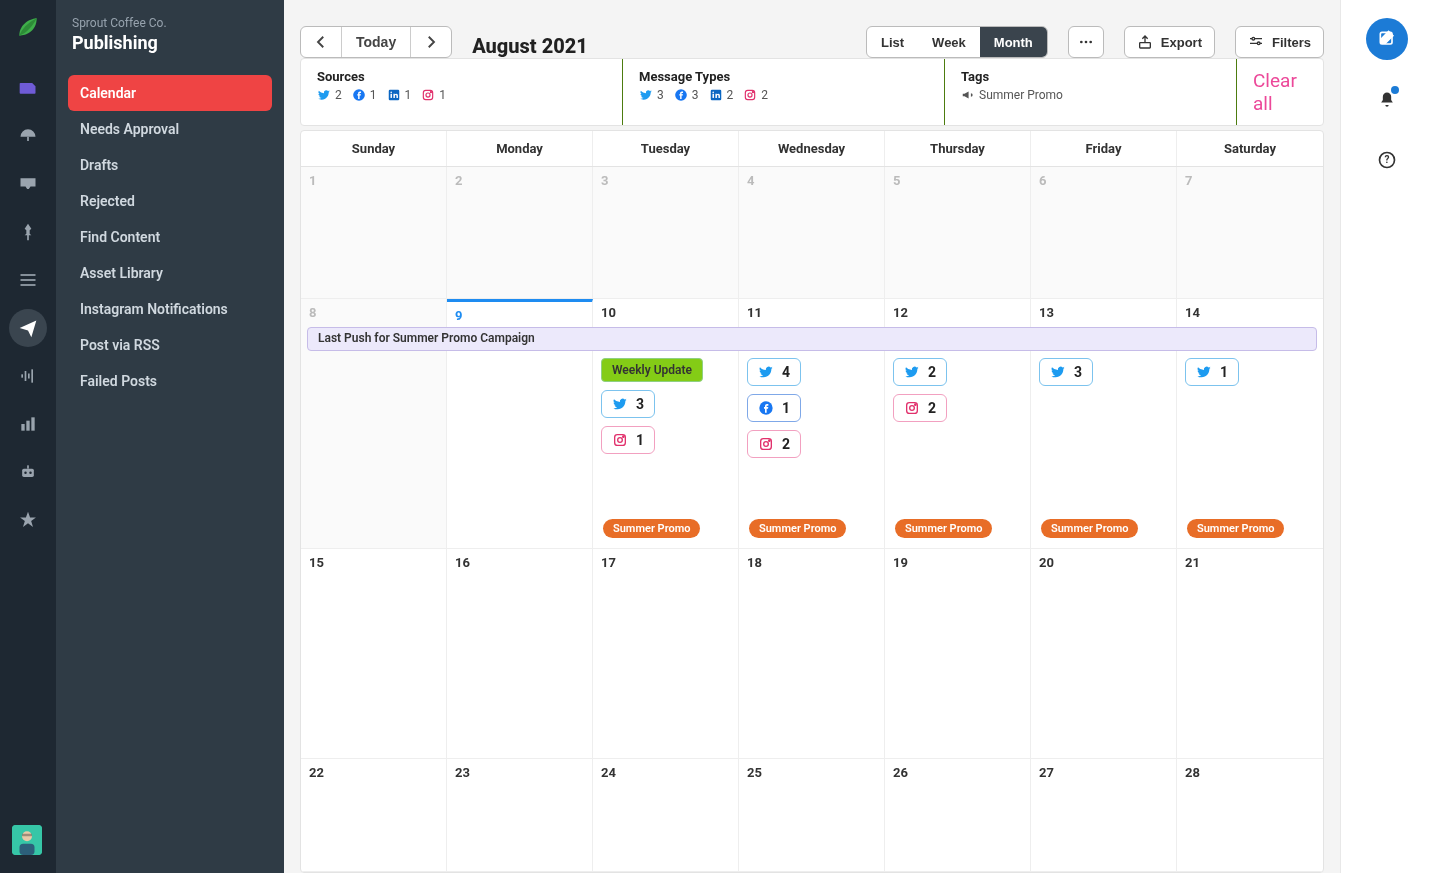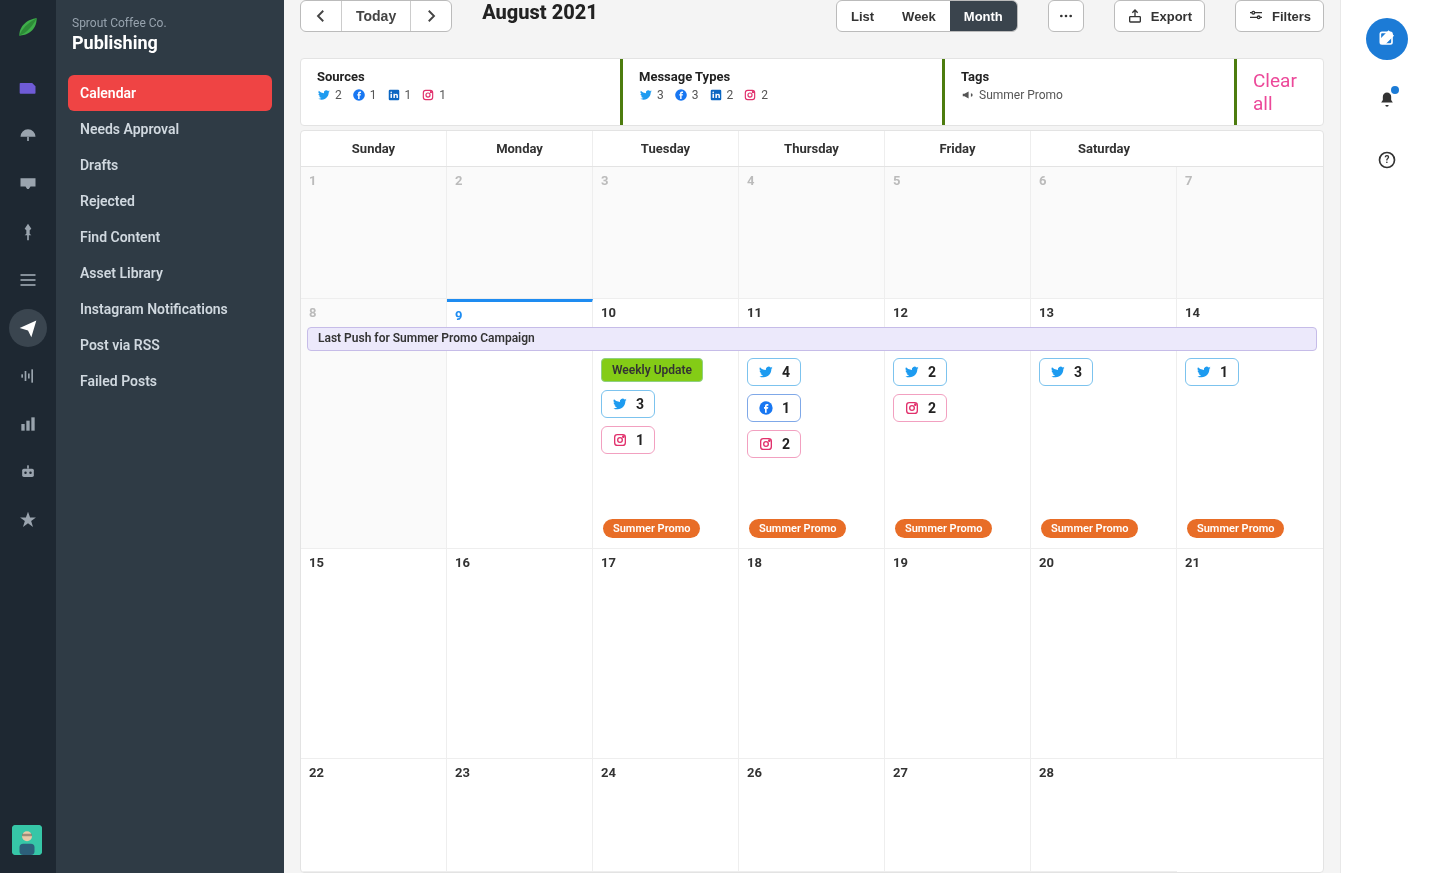--- a/index.html
+++ b/index.html
@@ -17,36 +17,36 @@
 
 .secondary-nav { width: 228px; background: #2f3b45; color: #dfe5eb; display:flex; flex-direction:column; padding: 16px 12px; }
 .secondary-nav .org { font-size: 12px; color: #97a3ae; margin-bottom: 2px; padding-left:4px;}
 .secondary-nav .section-title { font-size: 18px; font-weight: 700; color:#fff; margin-bottom: 22px; padding-left:4px;}
 .nav-list { list-style:none; display:flex; flex-direction:column; gap:0; }
 .nav-list li { padding: 10px 12px; border-radius: 6px; font-size: 14px; font-weight:600; color:#d0d8df; cursor:pointer; }
 .nav-list li.active { background: #ef4444; color:#fff; }
 
 
 .main { flex:1; background:#f4f4f4; display:flex; flex-direction:column; }
-.toolbar { height: 58px; display:flex; align-items:flex-start; padding: 0 16px; gap:30px; }
+.toolbar { height: 58px; display:flex; align-items:flex-end; padding: 0 16px; gap:20px; }
 .today-group { display:flex; align-items:center; border:1px solid #bbb; border-radius:6px; background:#fff; height:32px; }
 .today-group button { width:40px; height:30px; background:transparent; border:none; color:#444; cursor:pointer; display:flex; align-items:center; justify-content:center; }
 .today-group .today-btn { width:auto; padding: 0 14px; font-size: 14px; font-weight:600; border-left:1px solid #ccc; border-right:1px solid #ccc; }
 .month-title { font-size: 20px; font-weight:800; color:#222; }
 .toolbar-spacer { flex:1; }
 .view-switch { display:flex; border:1px solid #bbb; border-radius:6px; overflow:hidden; background:#fff; height:32px; }
 .view-switch button { background:transparent; border:none; padding: 0 14px; font-size:13px; font-weight:600; color:#333; cursor:pointer; }
 .view-switch button.active { background:#3a444d; color:#fff; }
 .pill-btn { height:32px; border:1px solid #bbb; border-radius:6px; background:#fff; padding: 0 12px; display:flex; align-items:center; gap:8px; font-size:13px; font-weight:600; color:#333; cursor:pointer; }
 .pill-btn svg { width:16px; height:16px; }
 .icon-btn-square { width:36px; padding:0; justify-content:center; }
 
 
 .filter-bar { background:#fff; border:1px solid #e3e3e3; border-radius:4px; margin: 0 16px 4px 16px; display:flex; }
-.filter-cell { padding: 10px 16px; border-right:3px solid #4d7c0f; flex: 0 0 auto; }
+.filter-cell { padding: 10px 16px; border-right:1px solid #4d7c0f; flex: 0 0 auto; }
 .filter-cell.sources { width: 322px; }
 .filter-cell.msgtypes { width: 322px; }
 .filter-cell.tags { flex:1; }
 .filter-cell.clear { width: 86px; border-right:none; display:flex; align-items:center; justify-content:center; }
 .filter-title { font-size: 13px; font-weight:700; color:#222; margin-bottom:4px; }
 .filter-row { display:flex; align-items:center; gap:10px; font-size:12px; color:#555; }
 .filter-row .pair { display:flex; align-items:center; gap:4px; }
 .filter-row svg { width:14px; height:14px; }
 .clear-link { color:#ec4899; font-size:19px; font-weight:400; cursor:pointer; }
 
@@ -327,20 +327,21 @@
     <div class="filter-cell clear">
       <span class="clear-link">Clear all</span>
     </div>
   </div>
 
   <div class="calendar">
     <div class="dow-row" id="dow-row">
         <div>Sunday</div>
         <div>Monday</div>
         <div>Tuesday</div>
+        <div>Wednesday</div>
         <div>Thursday</div>
         <div>Friday</div>
         <div>Saturday</div>
       </div>
     <div class="weeks" id="weeks">
         <div class="week w1">
           <div class="day prev">
             <div class="num">1</div>
           </div>
           <div class="day prev">
@@ -485,20 +486,23 @@
           <div class="day">
             <div class="num">22</div>
           </div>
           <div class="day">
             <div class="num">23</div>
           </div>
           <div class="day">
             <div class="num">24</div>
           </div>
           <div class="day">
+            <div class="num">25</div>
+          </div>
+          <div class="day">
             <div class="num">26</div>
           </div>
           <div class="day">
             <div class="num">27</div>
           </div>
           <div class="day">
             <div class="num">28</div>
           </div>
         </div>
       </div>

